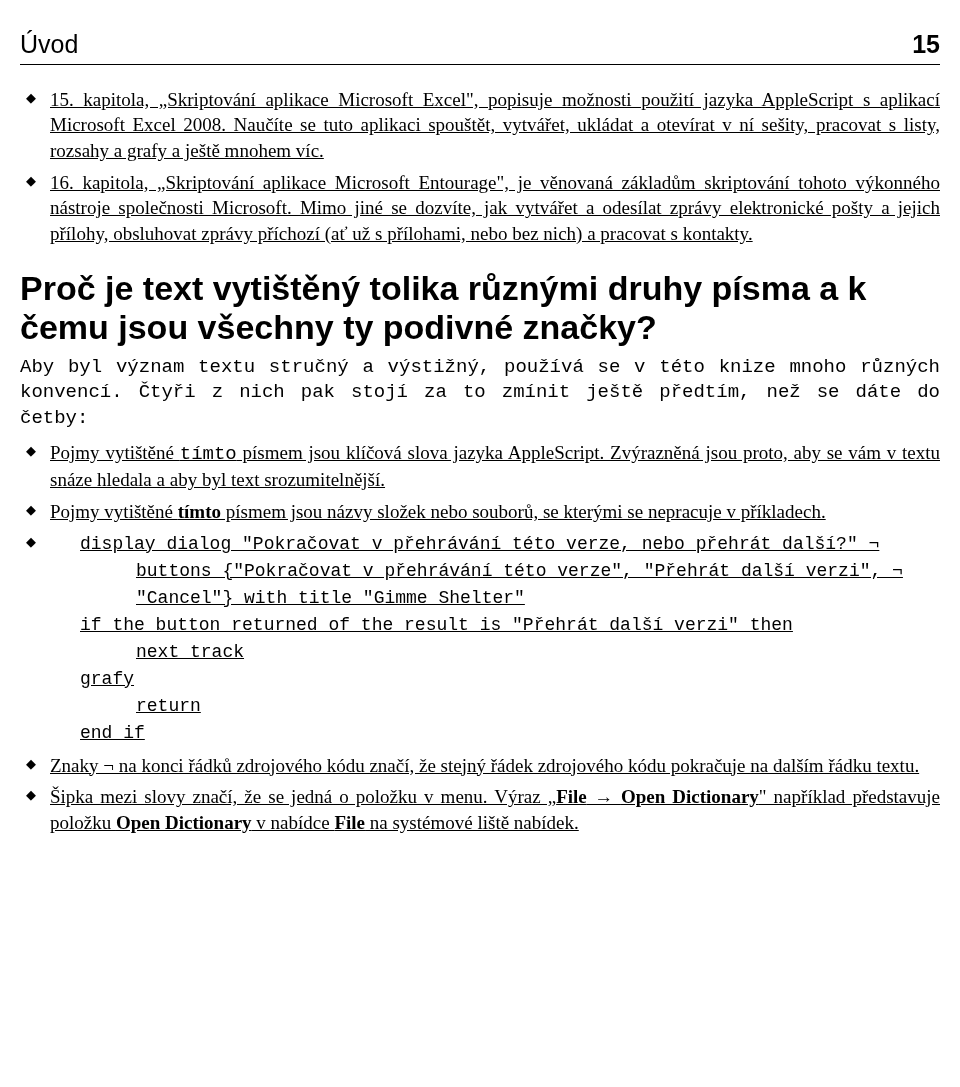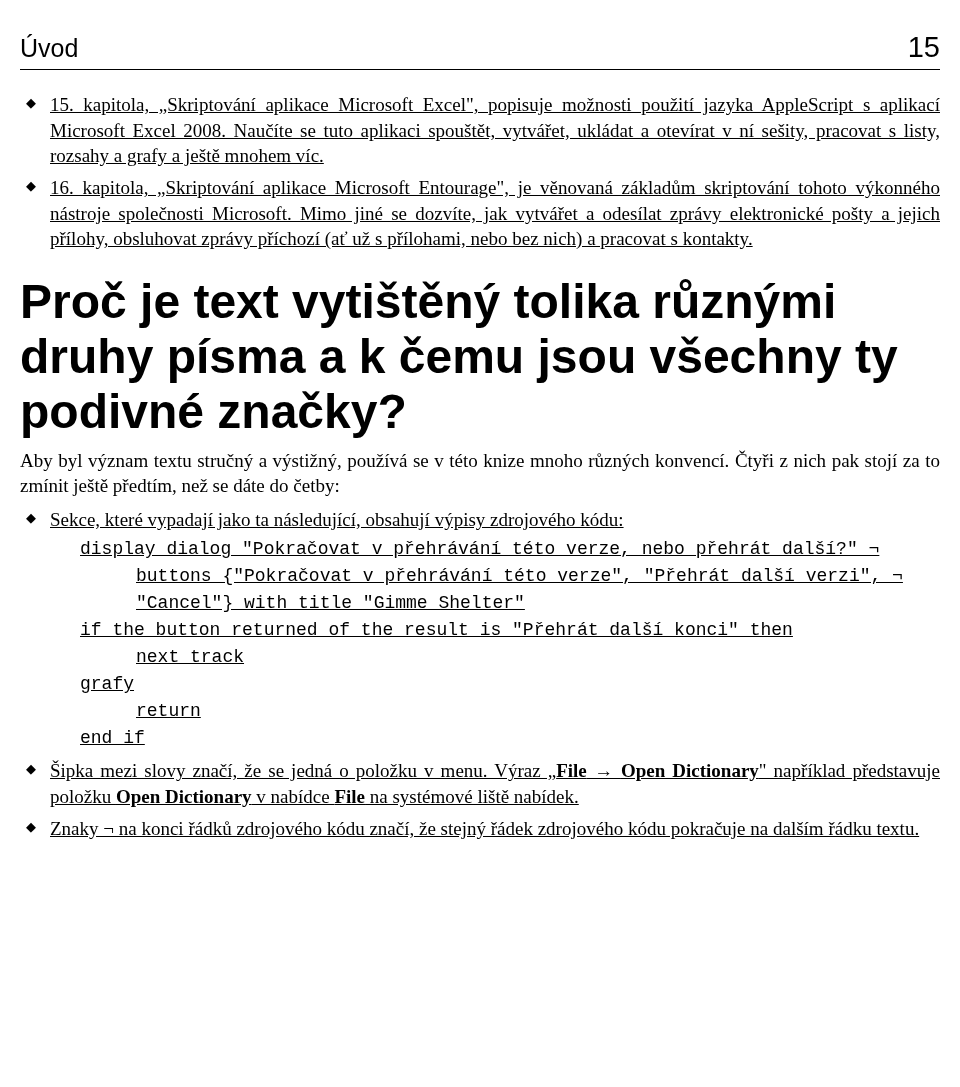--- a/index.html
+++ b/index.html
@@ -20,49 +20,50 @@
     padding-bottom: 2px;
     margin-bottom: 22px;
   }
   .header-title {
     font-family: "Helvetica Neue", Arial, sans-serif;
     font-size: 25px;
     font-weight: 400;
   }
   .header-page {
     font-family: "Helvetica Neue", Arial, sans-serif;
-    font-size: 29px;
-    font-weight: 400;
+    font-size: 25px;
+    font-weight: 700;
   }
   ul { list-style: none; margin-left: 0; }
   li.bullet {
     position: relative;
     padding-left: 30px;
     margin-bottom: 6px;
     text-align: justify;
     text-decoration: underline;
   }
   li.bullet::before {
     content: "◆";
     position: absolute;
     left: 6px;
     top: 2px;
     font-size: 13px;
   }
   h1.section {
     font-family: "Helvetica Neue", Arial, sans-serif;
     font-weight: 700;
-    font-size: 48px;
+    font-size: 34px;
     line-height: 1.15;
     margin-top: 22px;
     margin-bottom: 8px;
   }
   p.para {
     margin-bottom: 8px;
     text-align: justify;
+    font-family: Liberation Mono, monospace;
   }
   .mono { font-family: "Courier New", Courier, monospace; }
   .bold { font-weight: 700; }
   pre.code {
     font-family: "Courier New", Courier, monospace;
     font-size: 18px;
     line-height: 1.5;
     white-space: pre;
     margin: 4px 0 4px 30px;
   }
@@ -81,23 +82,28 @@
   <li class="bullet">15. kapitola, „Skriptování aplikace Microsoft Excel", popisuje možnosti použití jazyka AppleScript s aplikací Microsoft Excel 2008. Naučíte se tuto aplikaci spouštět, vytvářet, ukládat a otevírat v ní sešity, pracovat s listy, rozsahy a grafy a ještě mnohem víc.</li>
   <li class="bullet">16. kapitola, „Skriptování aplikace Microsoft Entourage", je věnovaná základům skriptování tohoto výkonného nástroje společnosti Microsoft. Mimo jiné se dozvíte, jak vytvářet a odesílat zprávy elektronické pošty a jejich přílohy, obsluhovat zprávy příchozí (ať už s přílohami, nebo bez nich) a pracovat s kontakty.</li>
 </ul>
 
 <h1 class="section">Proč je text vytištěný tolika různými druhy písma a k čemu jsou všechny ty podivné značky?</h1>
 
 <p class="para">Aby byl význam textu stručný a výstižný, používá se v této knize mnoho různých konvencí. Čtyři z nich pak stojí za to zmínit ještě předtím, než se dáte do četby:</p>
 
 <ul>
   <li class="bullet">
-    <span>Sekce, které vypadají jako ta následující, obsahují výpisy zdrojového kódu:</span>
+    <span>Pojmy vytištěné </span><span class="mono">tímto</span><span> písmem jsou klíčová slova jazyka AppleScript. Zvýrazněná jsou proto, aby se vám v textu snáze hledala a aby byl text srozumitelnější.</span>
+  </li>
+  <li class="bullet">
+    <span>Pojmy vytištěné </span><span class="bold">tímto</span><span> písmem jsou názvy složek nebo souborů, se kterými se nepracuje v příkladech.</span>
+  </li>
+  <li class="bullet">
     <pre class="code"><span>display dialog "Pokračovat v přehrávání této verze, nebo přehrát další?" ¬</span>
-<span class="indent1">buttons {"Pokračovat v přehrávání této verze", "Přehrát další verzi", ¬</span><span class="indent1">"Cancel"} with title "Gimme Shelter"</span><span>if the button returned of the result is "Přehrát další konci" then</span>
+<span class="indent1">buttons {"Pokračovat v přehrávání této verze", "Přehrát další verzi", ¬</span><span class="indent1">"Cancel"} with title "Gimme Shelter"</span><span>if the button returned of the result is "Přehrát další verzi" then</span>
 <span class="indent1">next track</span><span>grafy</span>
 <span class="indent1">return</span><span>end if</span></pre>
   </li>
+  <li class="bullet">Znaky ¬ na konci řádků zdrojového kódu značí, že stejný řádek zdrojového kódu pokračuje na dalším řádku textu.</li>
   <li class="bullet">
     <span>Šipka mezi slovy značí, že se jedná o položku v menu. Výraz „</span><span class="bold">File</span><span class="arrow"> → </span><span class="bold">Open Dictionary</span><span>" například představuje položku </span><span class="bold">Open Dictionary</span><span> v nabídce </span><span class="bold">File</span><span> na systémové liště nabídek.</span>
   </li>
-  <li class="bullet">Znaky ¬ na konci řádků zdrojového kódu značí, že stejný řádek zdrojového kódu pokračuje na dalším řádku textu.</li>
 </ul>
 
 </body></html>

